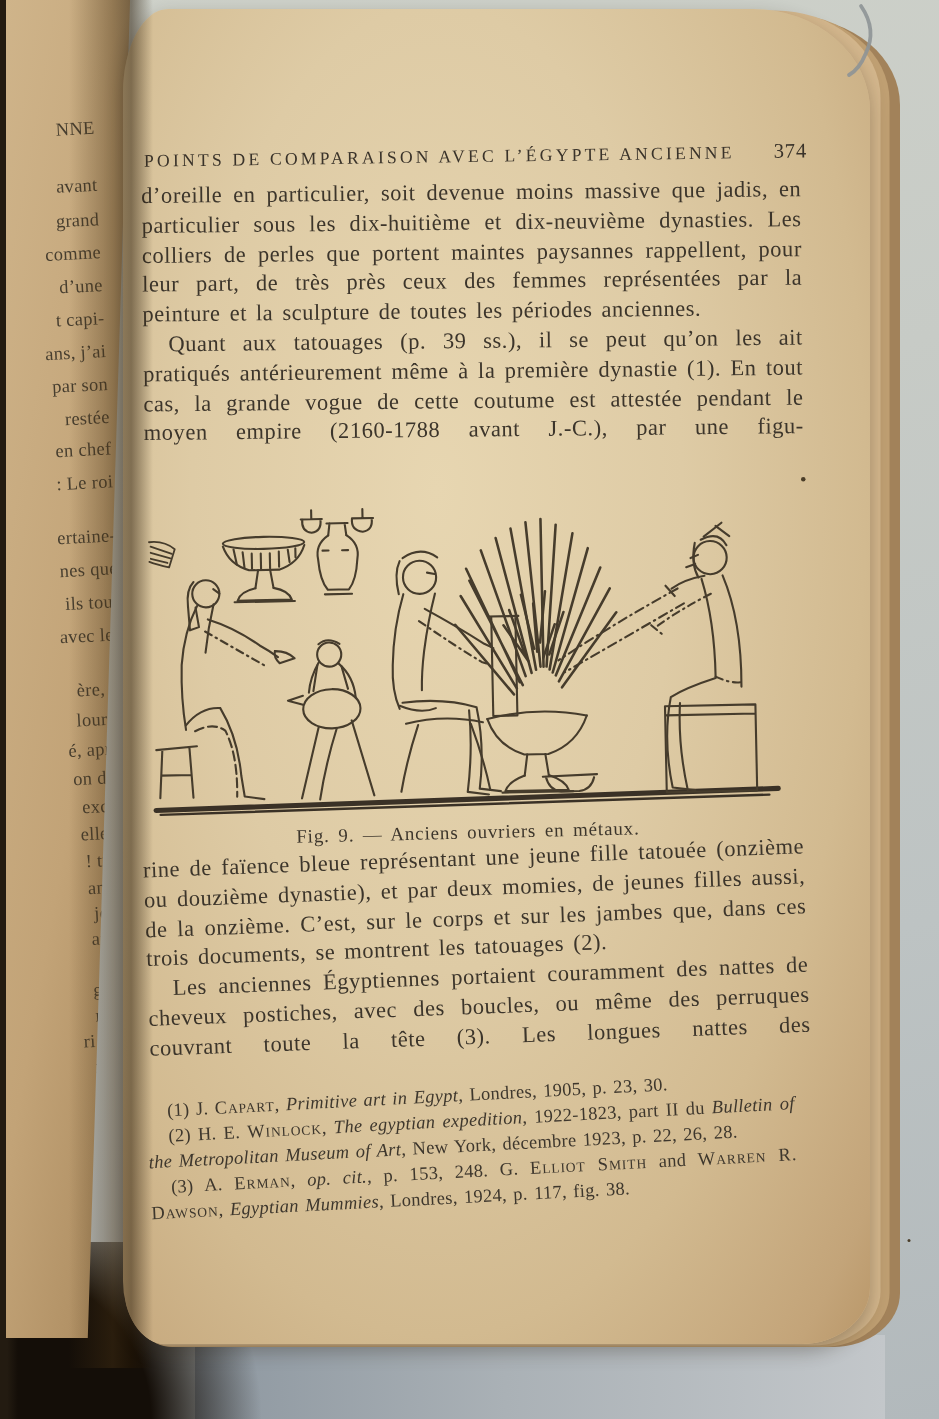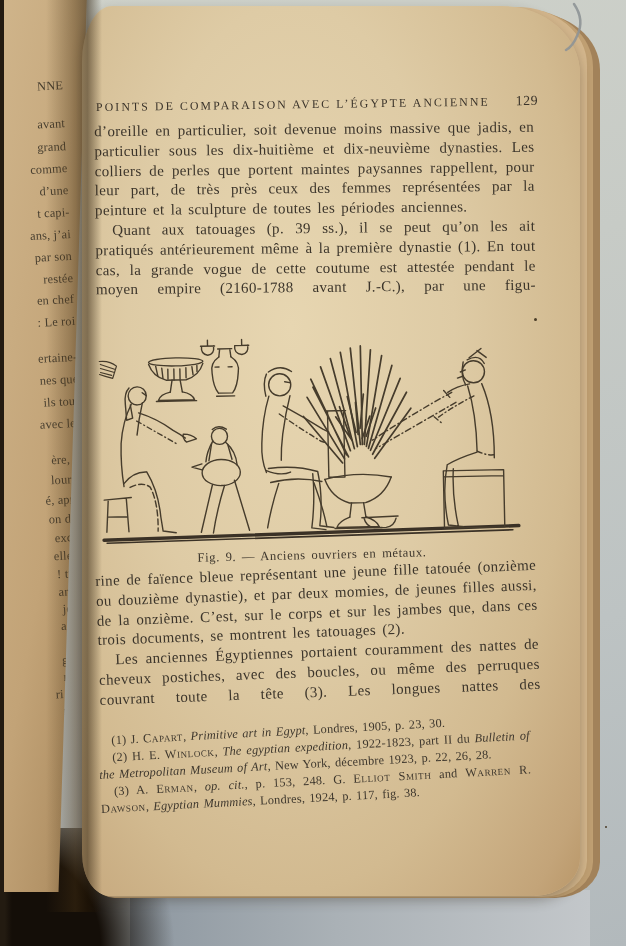--- a/index.html
+++ b/index.html
@@ -107,21 +107,21 @@
   </div>
 
   <div class="edge edge-c"></div>
   <div class="edge edge-b"></div>
   <div class="edge edge-a"></div>
 
   <div class="main-page">
 
     <div class="runhead">
       <span>POINTS DE COMPARAISON AVEC L’ÉGYPTE ANCIENNE</span>
-      <span class="pagenum">129</span>
+      <span class="pagenum">374</span>
     </div>
 
     <div class="bodytext pblock1">
       <p>d’oreille en particulier, soit devenue moins massive que jadis, en particulier sous les dix-huitième et dix-neuvième dynasties. Les colliers de perles que portent maintes paysannes rappellent, pour leur part, de très près ceux des femmes représentées par la peinture et la sculpture de toutes les périodes anciennes.</p>
       <p class="ind flush">Quant aux tatouages (p. 39 ss.), il se peut qu’on les ait pratiqués antérieurement même à la première dynastie (1). En tout cas, la grande vogue de cette coutume est attestée pendant le moyen empire (2160-1788 avant J.-C.), par une figu-</p>
     </div>
 
     <div class="figurewrap">
       <svg class="draw" width="424" height="206" viewBox="0 0 420 205">
 

